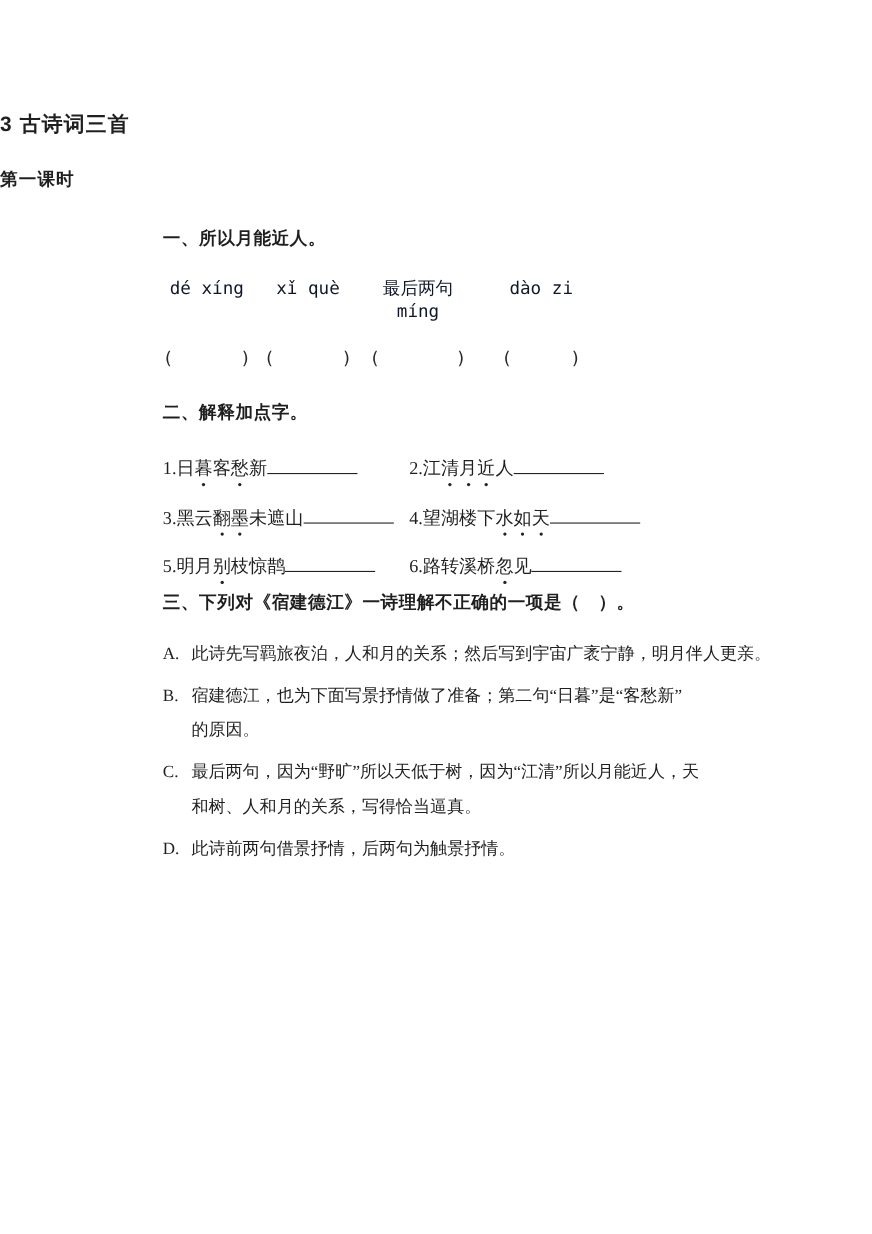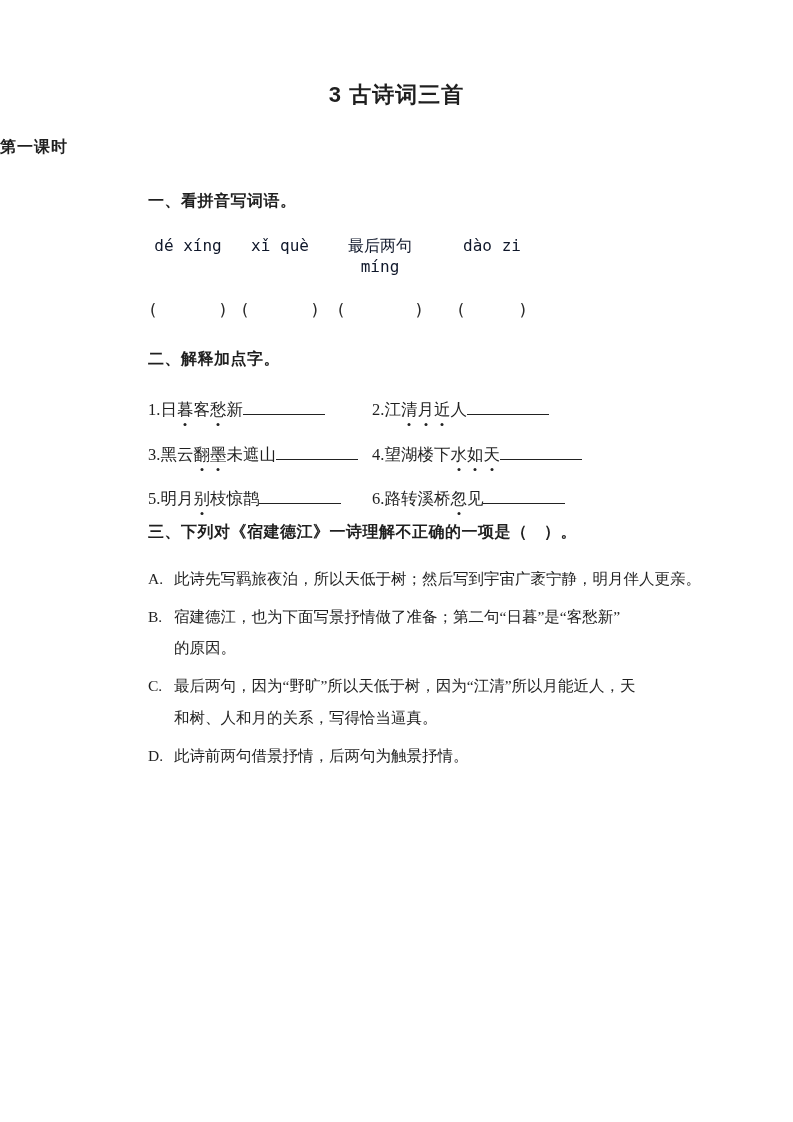--- a/index.html
+++ b/index.html
@@ -3,21 +3,21 @@
 <meta charset="utf-8">
 <style>
   html,body{margin:0;padding:0;background:#e8e8e8;}
   .page{
     width:793px;height:1122px;margin:0 auto;background:#ffffff;
     position:relative;box-sizing:border-box;
     font-family:"Liberation Serif","DejaVu Serif",serif;
     color:#1f1f1f;overflow:hidden;
   }
   .doc-title{
-    padding-top:80px;text-align:center;font-weight:bold;font-size:22px;
+    padding-top:100px;text-align:left;font-weight:bold;font-size:19px;
     font-family:"Liberation Sans","DejaVu Sans",sans-serif;letter-spacing:1px;
   }
   .doc-subtitle{
     margin-top:27px;text-align:left;font-weight:bold;font-size:16px;
     font-family:"Liberation Sans","DejaVu Sans",sans-serif;letter-spacing:1px;
   }
   .content{margin-left:148px;width:560px;}
   .sec-heading{
     font-weight:bold;font-size:16px;
     font-family:"Liberation Sans","DejaVu Sans",sans-serif;
@@ -70,21 +70,21 @@
 </head>
 <body>
 
 <div class="page">
 
   <div class="doc-title">3 古诗词三首</div>
   <div class="doc-subtitle">第一课时</div>
 
   <div class="content">
 
-    <div class="sec-heading h1">一、看拼音写词语。</div>
+    <div class="sec-heading h1">一、所以月能近人。</div>
 
     <div class="pinyin-row">
       <span class="py">dé xíng</span>
       <span class="py">xǐ què</span>
       <span class="py">最后两句 míng</span>
       <span class="py">dào zi</span>
     </div>
 
     <div class="paren-row">
       <span class="paren-pair">
@@ -114,21 +114,21 @@
       <div class="s2-item"><span class="item-num">4. </span><span><span class="dchar">望</span><span class="dchar">湖</span><span class="dchar">楼</span><span class="dchar">下</span><span class="dchar dot">水</span><span class="dchar dot">如</span><span class="dchar dot">天</span></span><span class="blank"></span></div>
       <div class="s2-item"><span class="item-num">5. </span><span><span class="dchar">明</span><span class="dchar">月</span><span class="dchar dot">别</span><span class="dchar">枝</span><span class="dchar">惊</span><span class="dchar">鹊</span></span><span class="blank"></span></div>
       <div class="s2-item"><span class="item-num">6. </span><span><span class="dchar">路</span><span class="dchar">转</span><span class="dchar">溪</span><span class="dchar">桥</span><span class="dchar dot">忽</span><span class="dchar">见</span></span><span class="blank"></span></div>
     </div>
 
     <div class="sec-heading h3">三、下列对《宿建德江》一诗理解不正确的一项是（　）。</div>
 
     <div class="options">
       <div class="option">
         <span class="opt-label">A.</span>
-        <span class="opt-text">此诗先写羁旅夜泊，所以天低于树；然后写到宇宙广袤宁静，明月伴人更亲。</span>
+        <span class="opt-text">此诗先写羁旅夜泊，人和月的关系；然后写到宇宙广袤宁静，明月伴人更亲。</span>
       </div>
       <div class="option">
         <span class="opt-label">B.</span>
         <span class="opt-text">宿建德江，也为下面写景抒情做了准备；第二句“日暮”是“客愁新”
 的原因。</span>
       </div>
       <div class="option">
         <span class="opt-label">C.</span>
         <span class="opt-text">最后两句，因为“野旷”所以天低于树，因为“江清”所以月能近人，天
 和树、人和月的关系，写得恰当逼真。</span>

